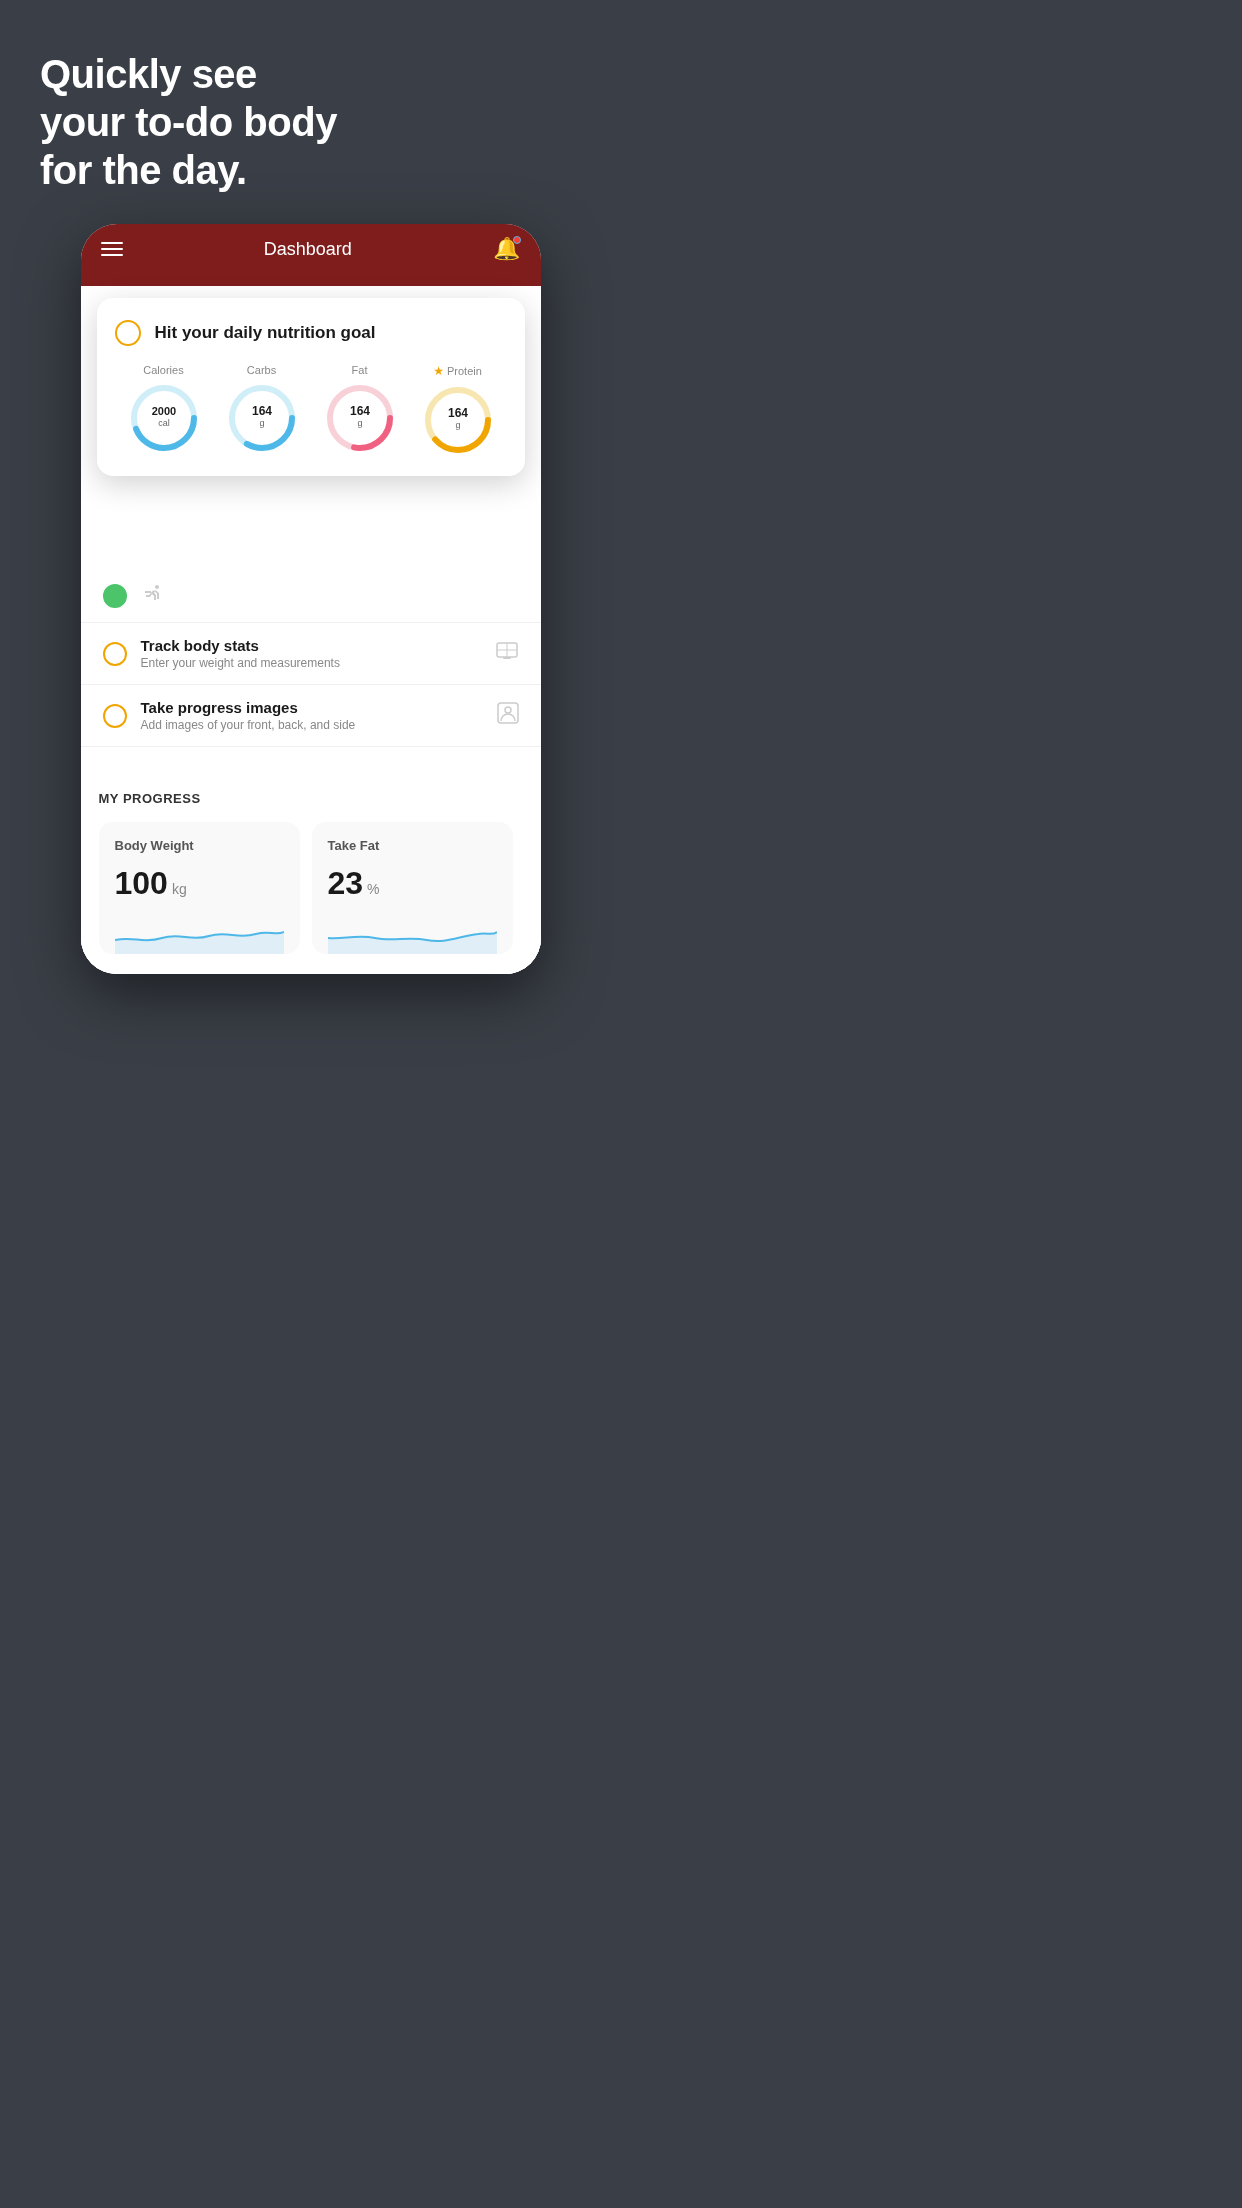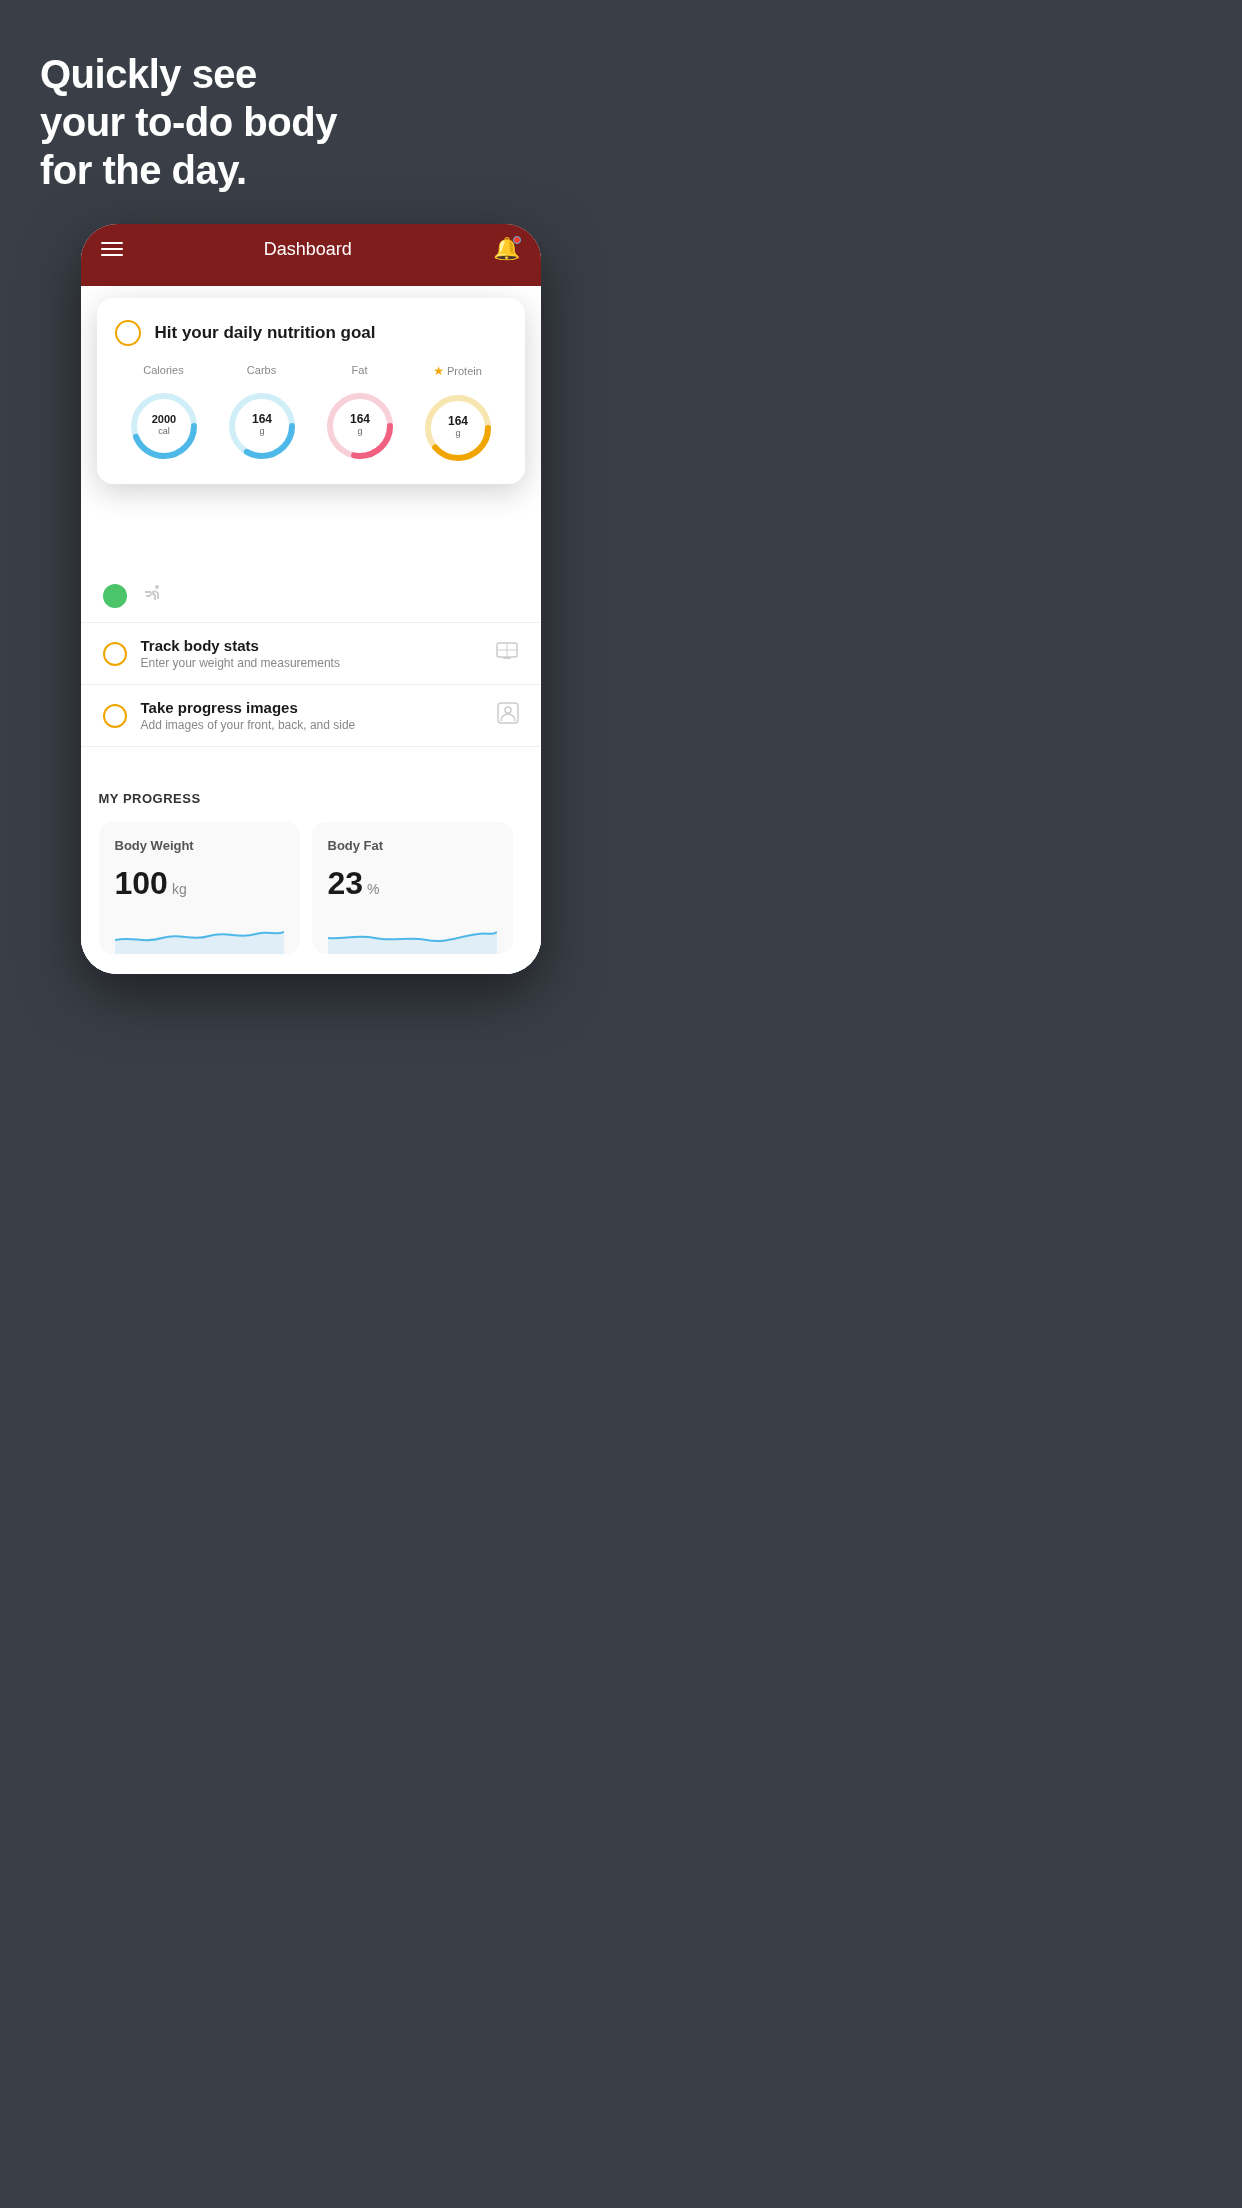--- a/index.html
+++ b/index.html
@@ -197,21 +197,21 @@
     
     .rings-row {
       display: flex;
       justify-content: space-around;
       align-items: flex-start;
     }
     .ring-item {
       display: flex;
       flex-direction: column;
       align-items: center;
-      gap: 14px;
+      gap: 6px;
     }
     .ring-label {
       font-size: 11px;
       color: #888;
       display: flex;
       align-items: center;
       gap: 3px;
     }
     .star-icon {
       color: #f0a500;
@@ -451,21 +451,21 @@
                 <span class="progress-value">100</span>
                 <span class="progress-unit">kg</span>
               </div>
               <svg class="sparkline" viewBox="0 0 180 36" preserveAspectRatio="none">
                 <path d="M0 22 C20 18, 30 26, 50 20 C70 14, 80 24, 100 18 C120 12, 130 22, 150 16 C165 12, 170 18, 180 14" fill="none" stroke="#4eb8e8" stroke-width="2"></path>
                 <path d="M0 22 C20 18, 30 26, 50 20 C70 14, 80 24, 100 18 C120 12, 130 22, 150 16 C165 12, 170 18, 180 14 L180 36 L0 36Z" fill="rgba(78,184,232,0.15)"></path>
               </svg>
             </div>
 
             <div class="progress-card">
-              <div class="progress-card-title">Body Fat</div>
+              <div class="progress-card-title">Take Fat</div>
               <div class="progress-value-row">
                 <span class="progress-value">23</span>
                 <span class="progress-unit">%</span>
               </div>
               <svg class="sparkline" viewBox="0 0 180 36" preserveAspectRatio="none">
                 <path d="M0 20 C15 22, 30 16, 50 20 C70 24, 85 18, 105 22 C125 26, 140 18, 160 16 C168 14, 175 18, 180 14" fill="none" stroke="#4eb8e8" stroke-width="2"></path>
                 <path d="M0 20 C15 22, 30 16, 50 20 C70 24, 85 18, 105 22 C125 26, 140 18, 160 16 C168 14, 175 18, 180 14 L180 36 L0 36Z" fill="rgba(78,184,232,0.15)"></path>
               </svg>
             </div>
 

